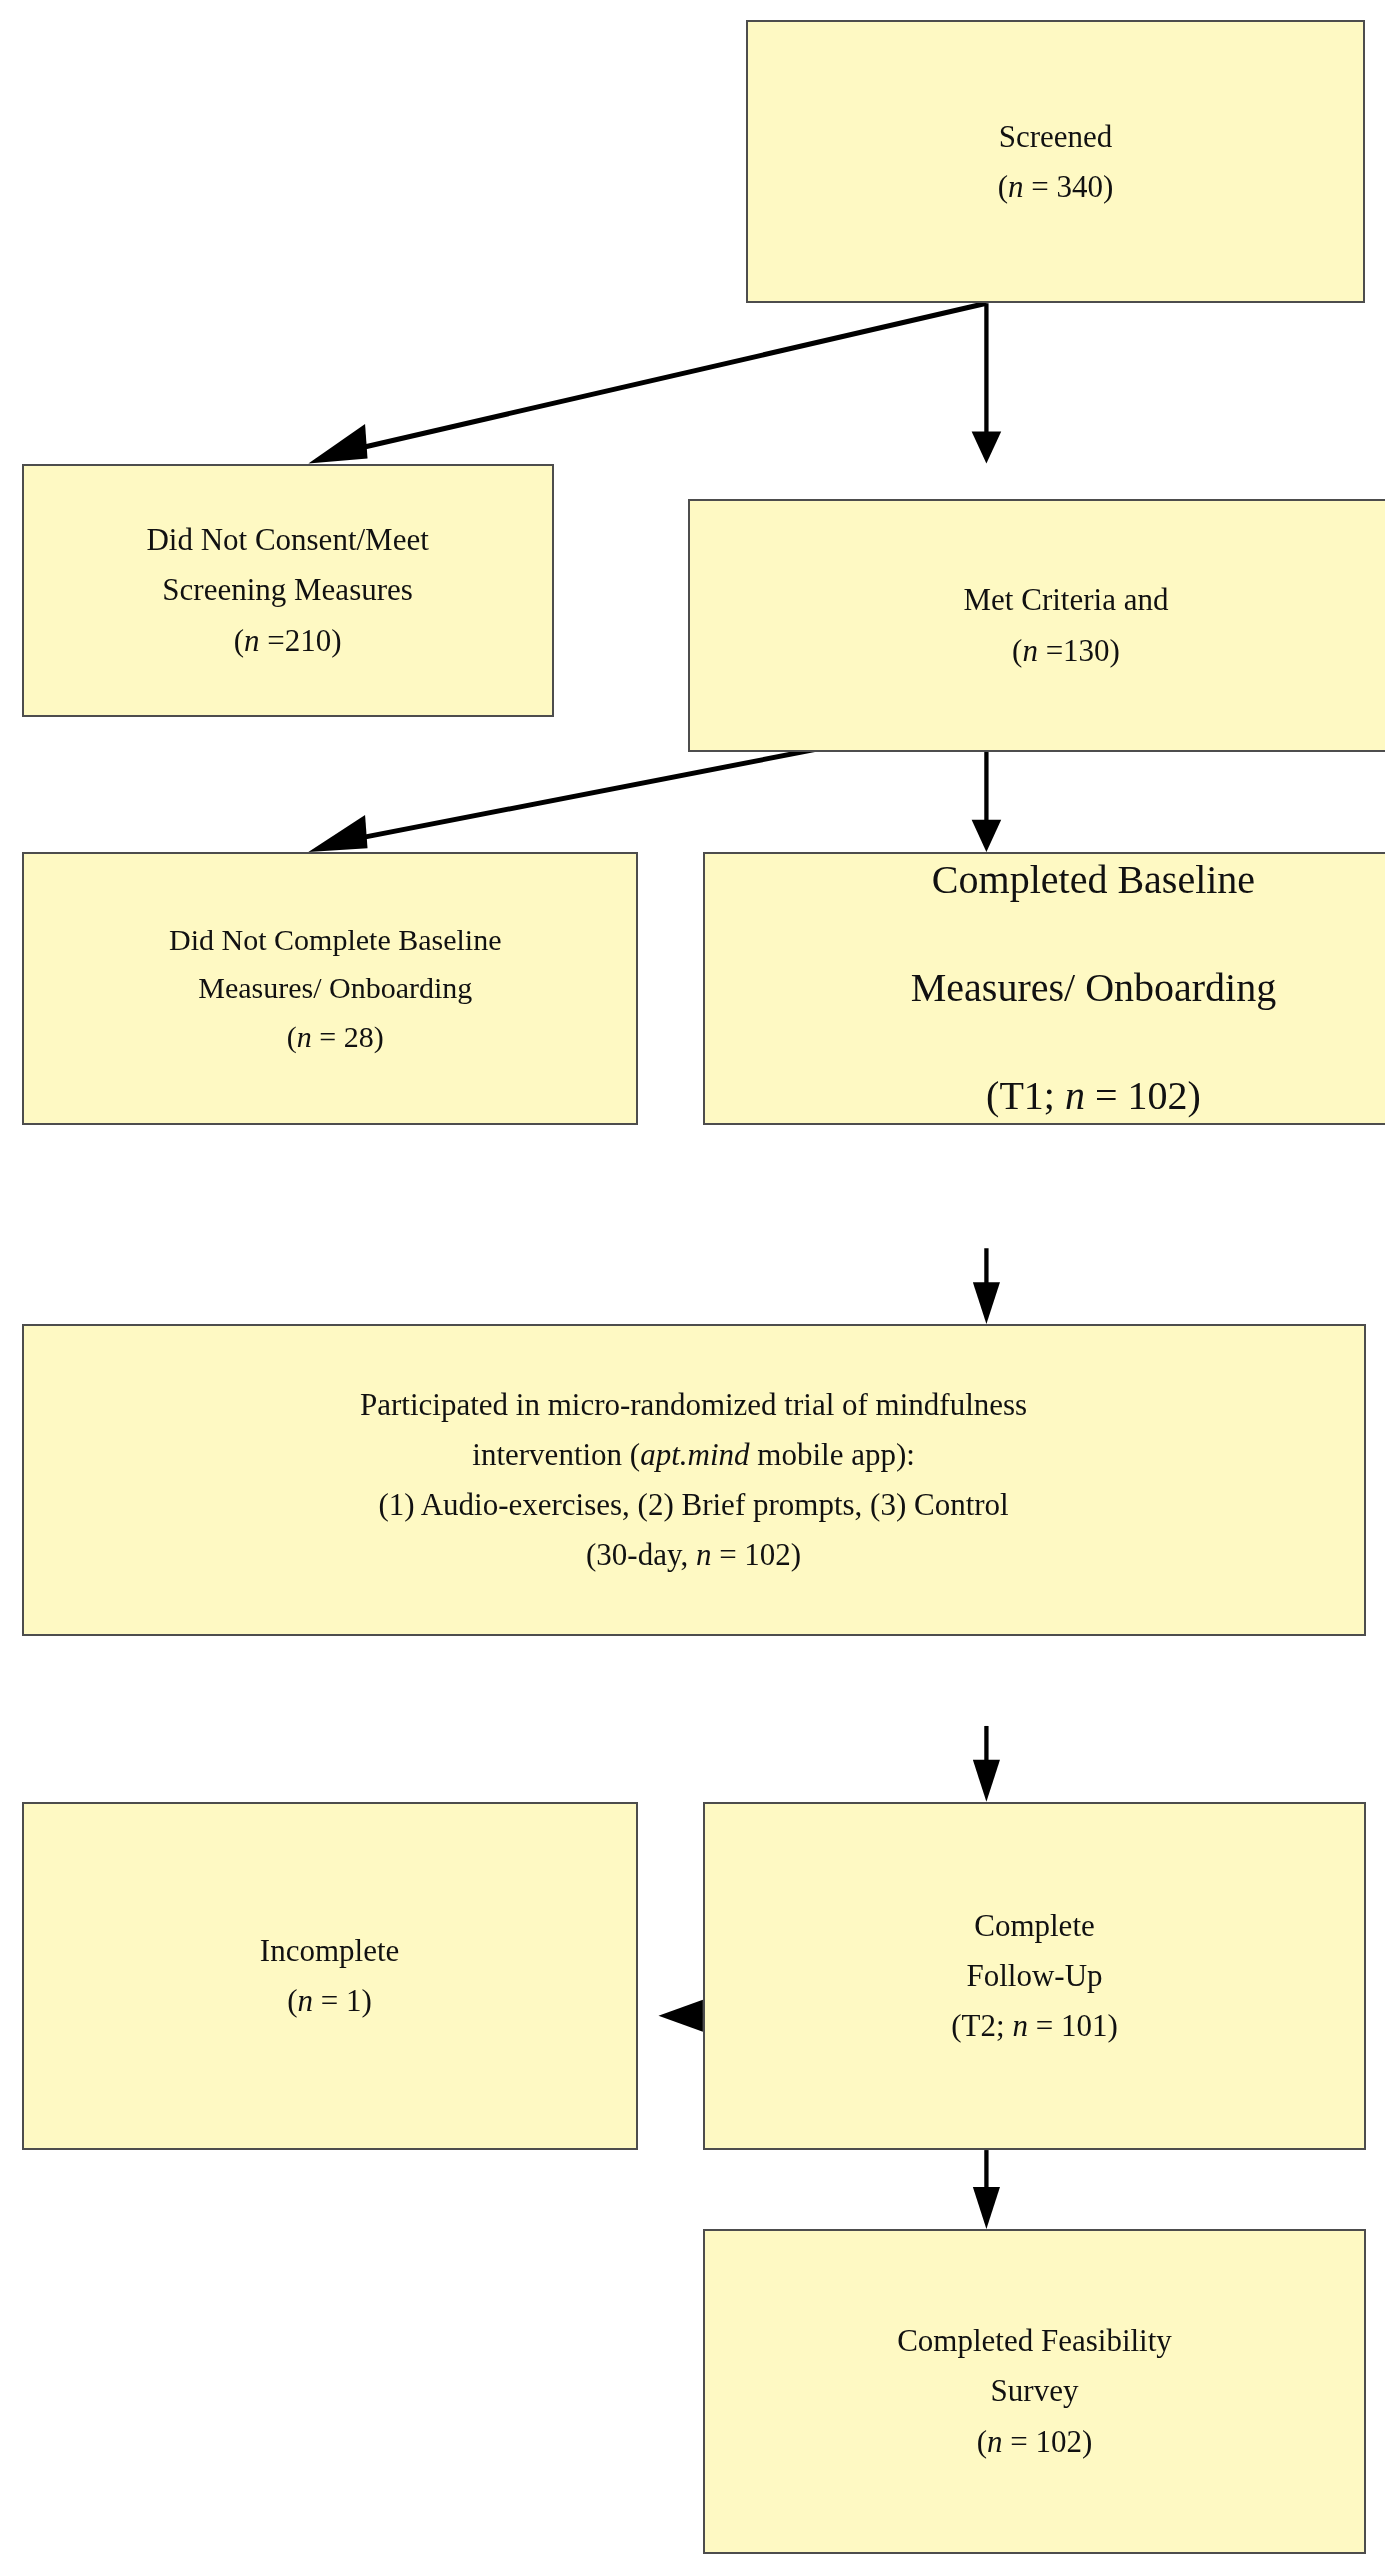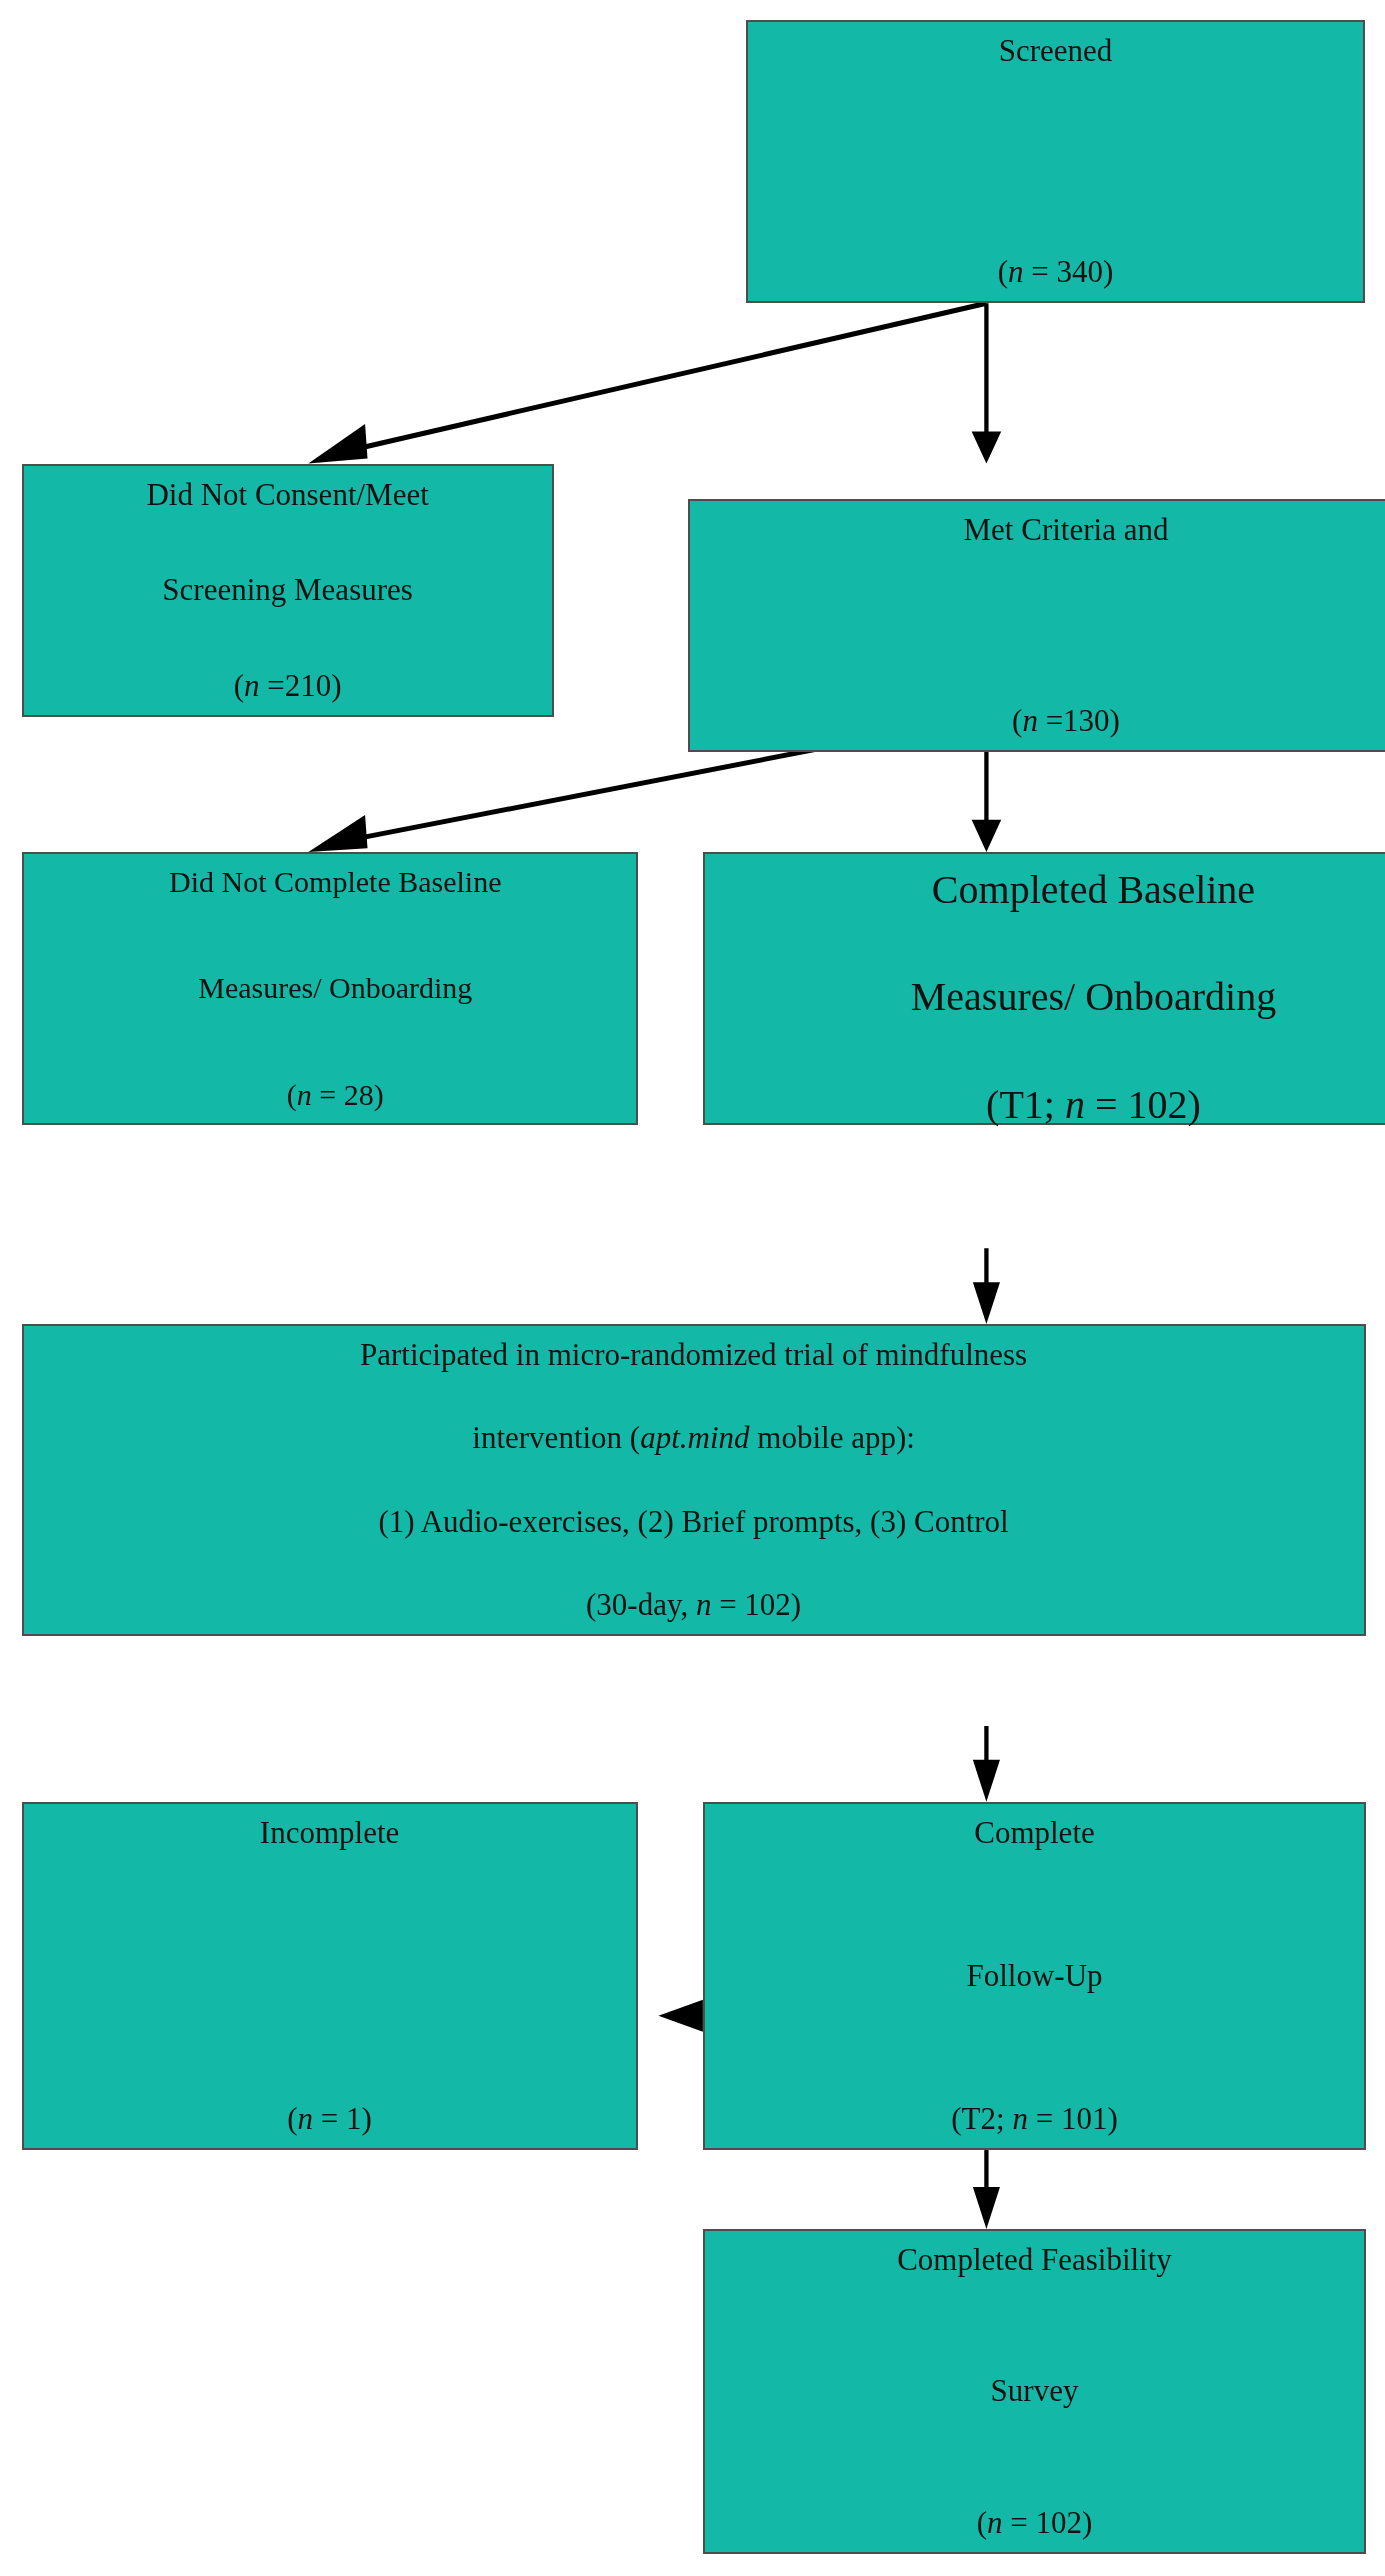--- a/index.html
+++ b/index.html
@@ -16,25 +16,25 @@
     position: relative;
     width: 1386px;
     height: 2576px;
     background: #ffffff;
     overflow: hidden;
   }
   .node {
     position: absolute;
     box-sizing: border-box;
     border: 2.5px solid #4d4d4d;
-    background: #14b8a6;
+    background: #fef9c3;
     display: flex;
     flex-direction: column;
     align-items: center;
-    justify-content: space-between;
+    justify-content: center;
     text-align: center;
     line-height: 1.62;
     font-size: 31px;
     color: #111111;
     padding: 3.7px 8.6px;
   }
   .node .line {
     display: block;
     white-space: nowrap;
   }

